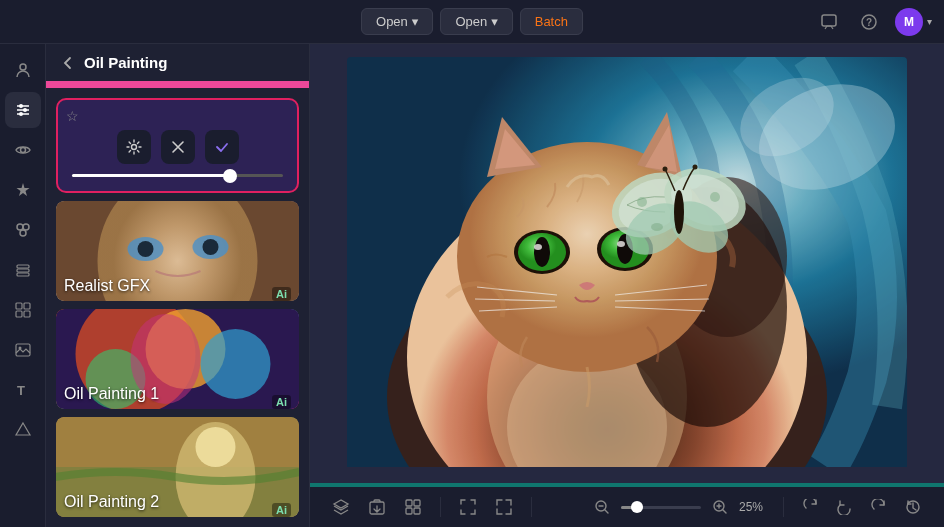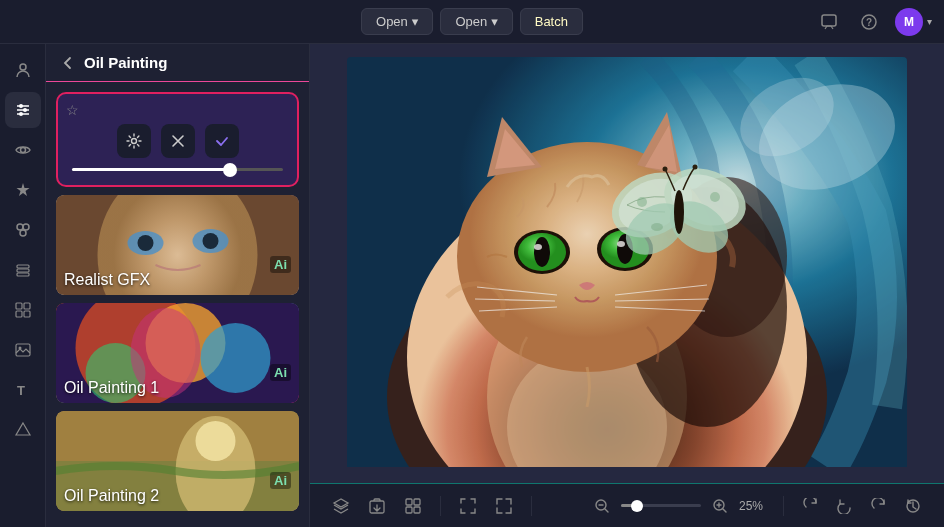--- a/index.html
+++ b/index.html
@@ -63,21 +63,21 @@
       border-radius: 6px;
       cursor: pointer;
       font-size: 13px;
       display: flex;
       align-items: center;
       gap: 4px;
     }
     .header-btn-batch {
       background: #2a2d3e;
       border: 1px solid #3a3d4e;
-      color: #fef9c3;
+      color: #f97316;
       padding: 5px 14px;
       border-radius: 6px;
       cursor: pointer;
       font-size: 13px;
     }
     .header-right {
       display: flex;
       align-items: center;
       gap: 12px;
       margin-left: auto;
@@ -162,21 +162,21 @@
       display: flex;
       flex-direction: column;
       flex-shrink: 0;
       overflow: hidden;
     }
     .panel-header {
       display: flex;
       align-items: center;
       gap: 8px;
       padding: 10px 14px;
-      border-bottom: 1px solid #ec4899;
+      border-bottom: 7px solid #ec4899;
       flex-shrink: 0;
     }
     .back-btn {
       background: none;
       border: none;
       color: #aaa;
       cursor: pointer;
       font-size: 14px;
       display: flex;
       align-items: center;
@@ -301,23 +301,23 @@
       position: absolute;
       bottom: 6px;
       left: 8px;
       font-size: 16px;
       font-weight: 500;
       color: #fff;
       text-shadow: 0 1px 3px rgba(0,0,0,0.8);
     }
     .ai-badge {
       position: absolute;
-      bottom: 22px;
+      bottom: 0;
       right: 8px;
-      font-size: 13px;
+      font-size: 11px;
       font-weight: 700;
       color: #7cdfaf;
       background: rgba(0,0,0,0.4);
       padding: 1px 4px;
       border-radius: 3px;
     }
 
     
     .canvas-area {
       flex: 1;
@@ -338,21 +338,21 @@
       max-width: 100%;
       max-height: 100%;
       border-radius: 4px;
       overflow: hidden;
     }
 
     
     .bottom-toolbar {
       height: 44px;
       background: #1a1d2e;
-      border-top: 1px solid #0f766e;
+      border-top: 4px solid #0f766e;
       display: flex;
       align-items: center;
       padding: 0 16px;
       gap: 8px;
       flex-shrink: 0;
     }
     .toolbar-group {
       display: flex;
       align-items: center;
       gap: 6px;

